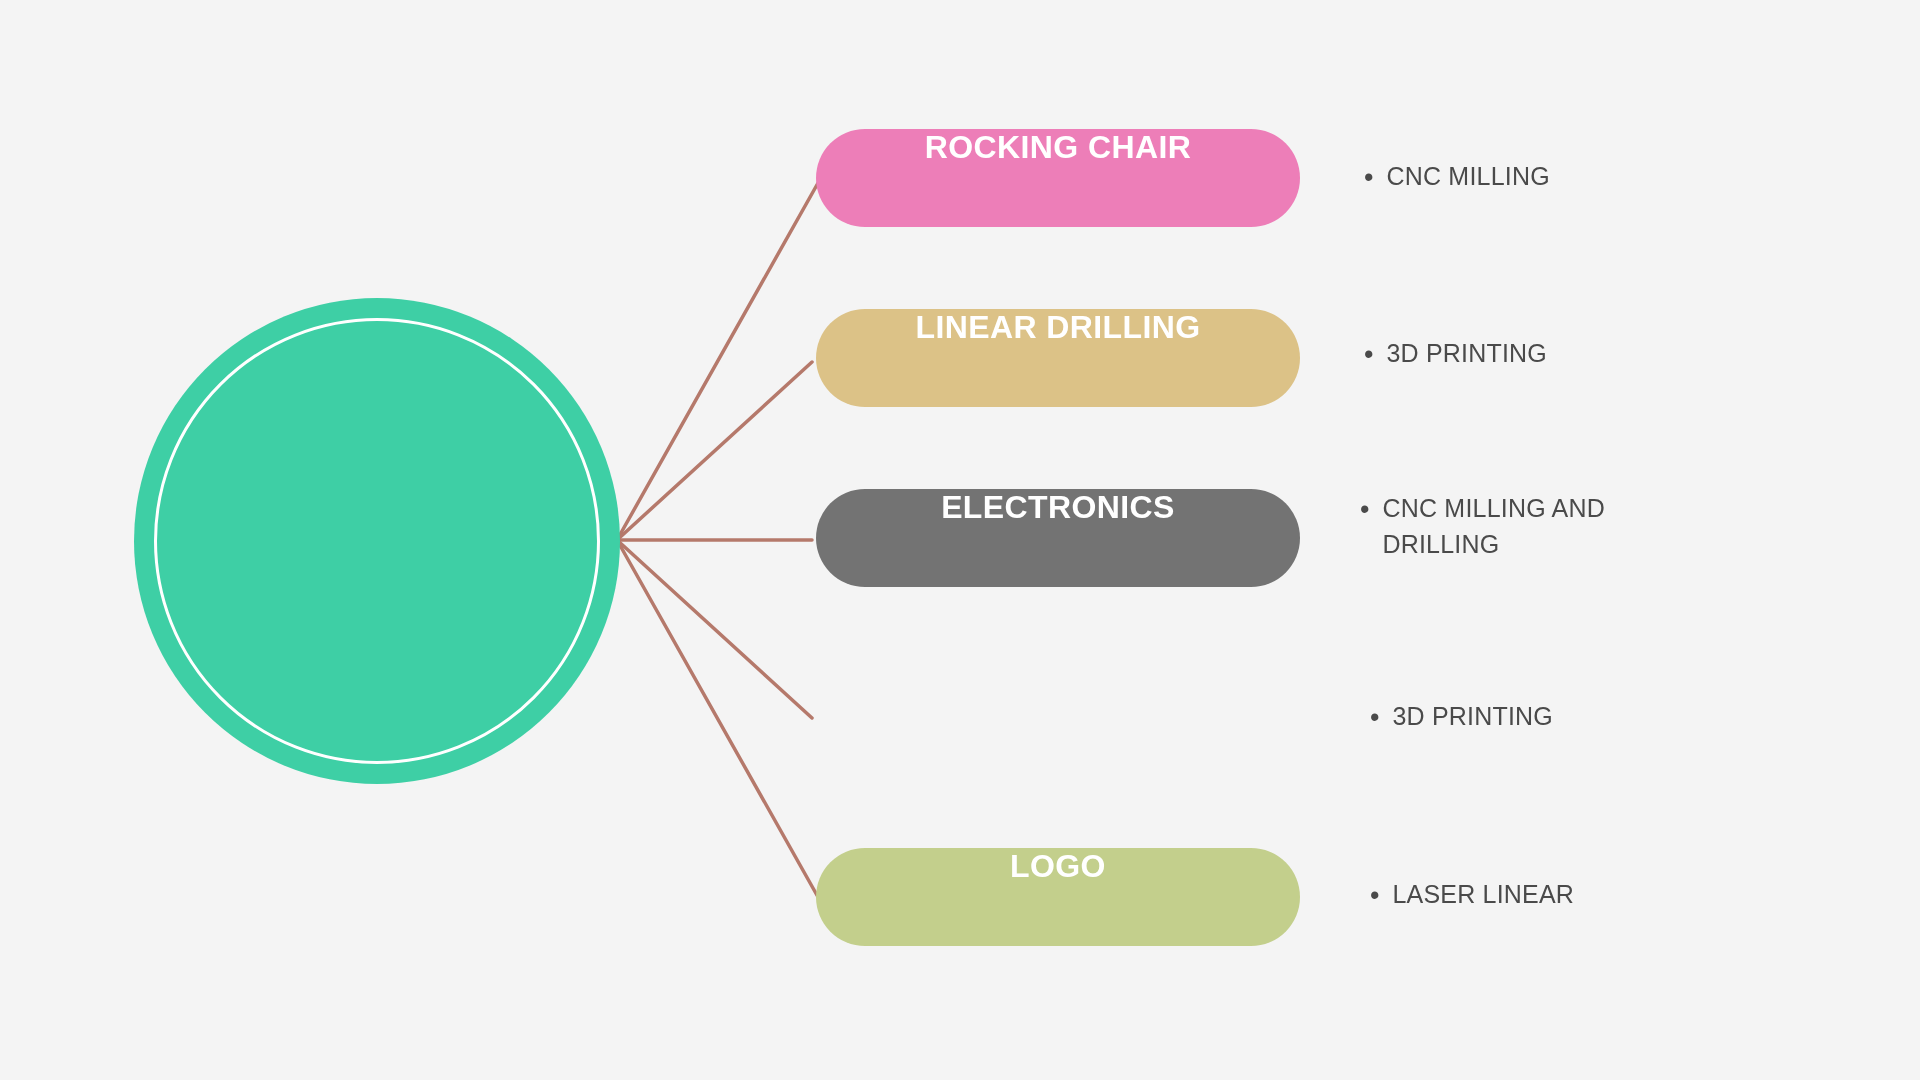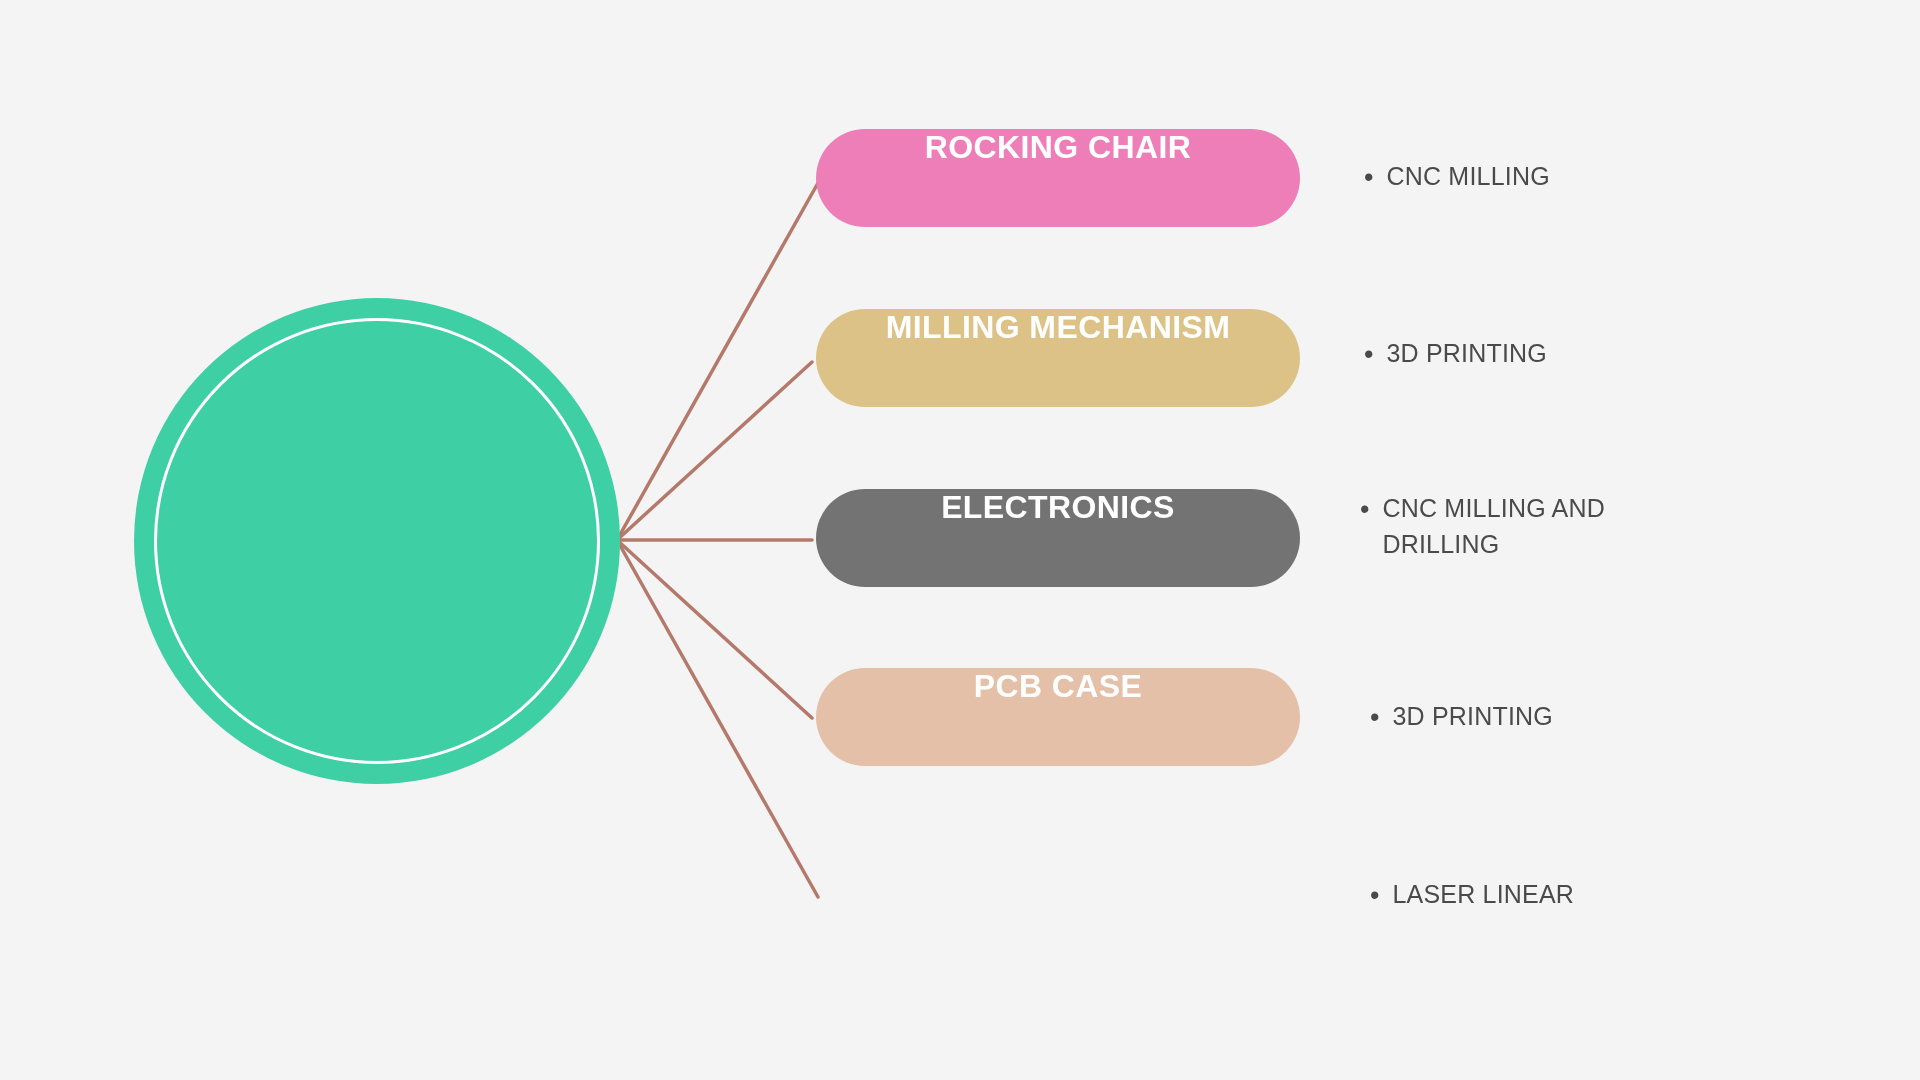--- a/index.html
+++ b/index.html
@@ -128,31 +128,31 @@
 
   <div class="hub-circle">
     <div class="hub-inner-ring"></div>
   </div>
 
   <div class="pill" style="top:129px;background:#ed7eb8;">
     <span class="pill-label">ROCKING CHAIR</span>
   </div>
 
   <div class="pill" style="top:309px;background:#dcc287;">
-    <span class="pill-label">MILLING MECHANISM</span>
+    <span class="pill-label">LINEAR DRILLING</span>
   </div>
 
   <div class="pill" style="top:489px;background:#737373;">
     <span class="pill-label">ELECTRONICS</span>
   </div>
 
-  <div class="pill" style="top:668px;background:#e4c0a8;">
-    <span class="pill-label">PCB CASE</span>
+
+  <div class="pill" style="top:848px;background:#c3cf8c;">
+    <span class="pill-label">LOGO</span>
   </div>
-
 
   <div class="note" style="left:1364px;top:158px;">
     <span class="note-bullet">•</span>
     <span class="note-text">CNC MILLING</span>
   </div>
 
   <div class="note" style="left:1364px;top:335px;">
     <span class="note-bullet">•</span>
     <span class="note-text">3D PRINTING</span>
   </div>

